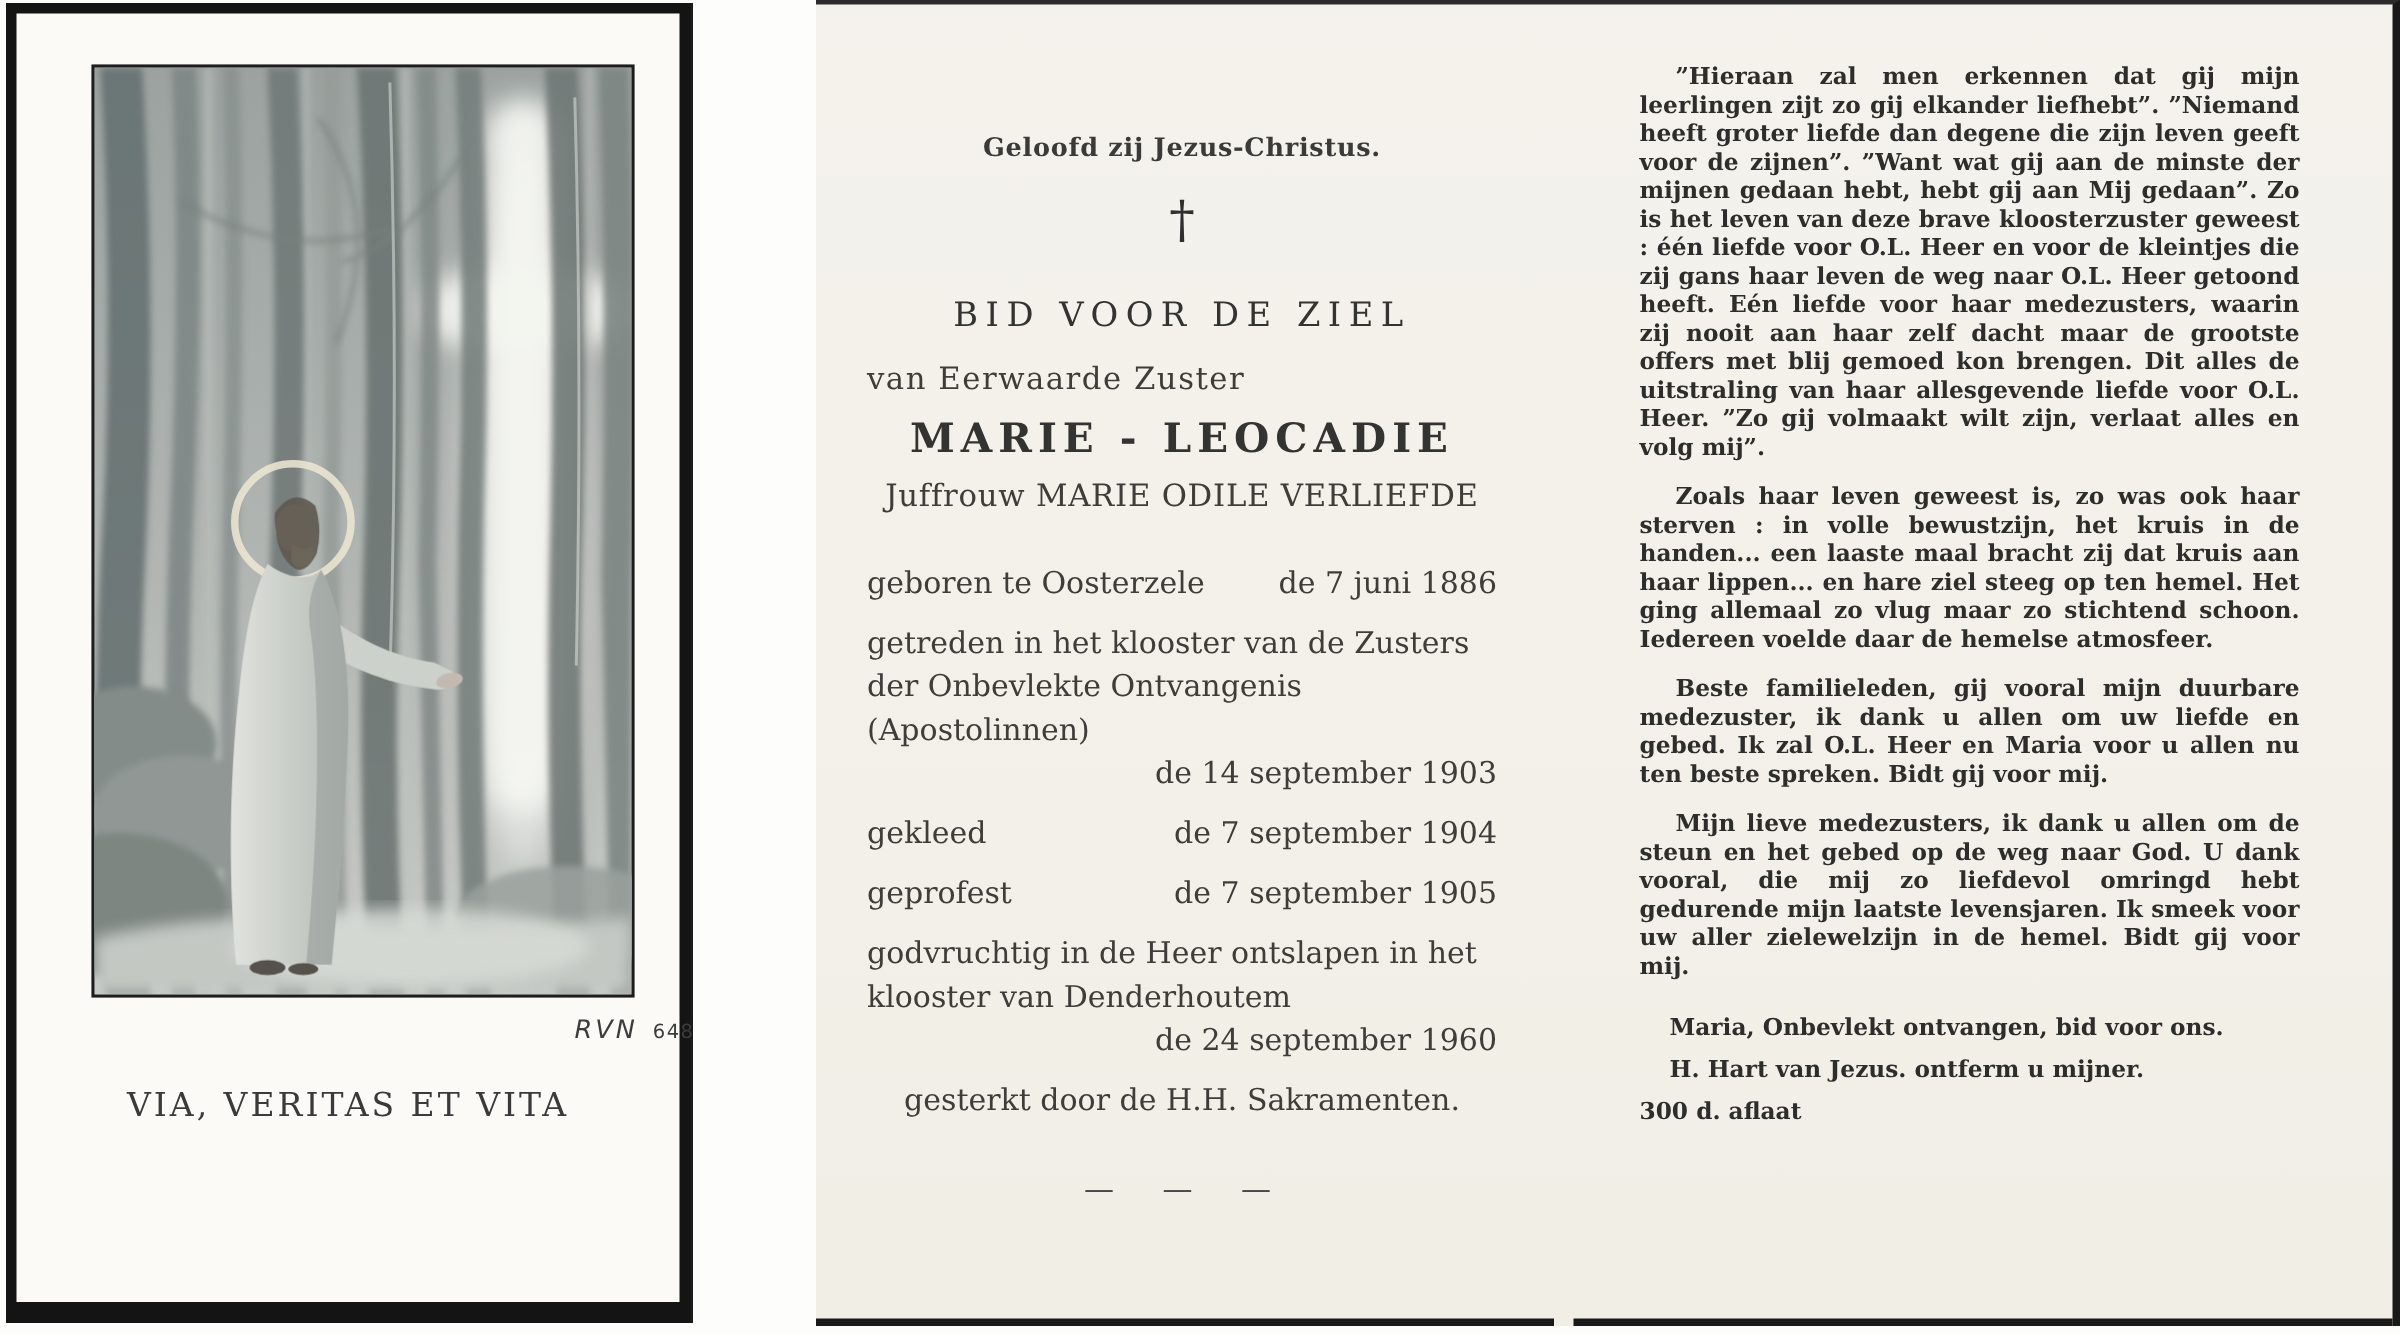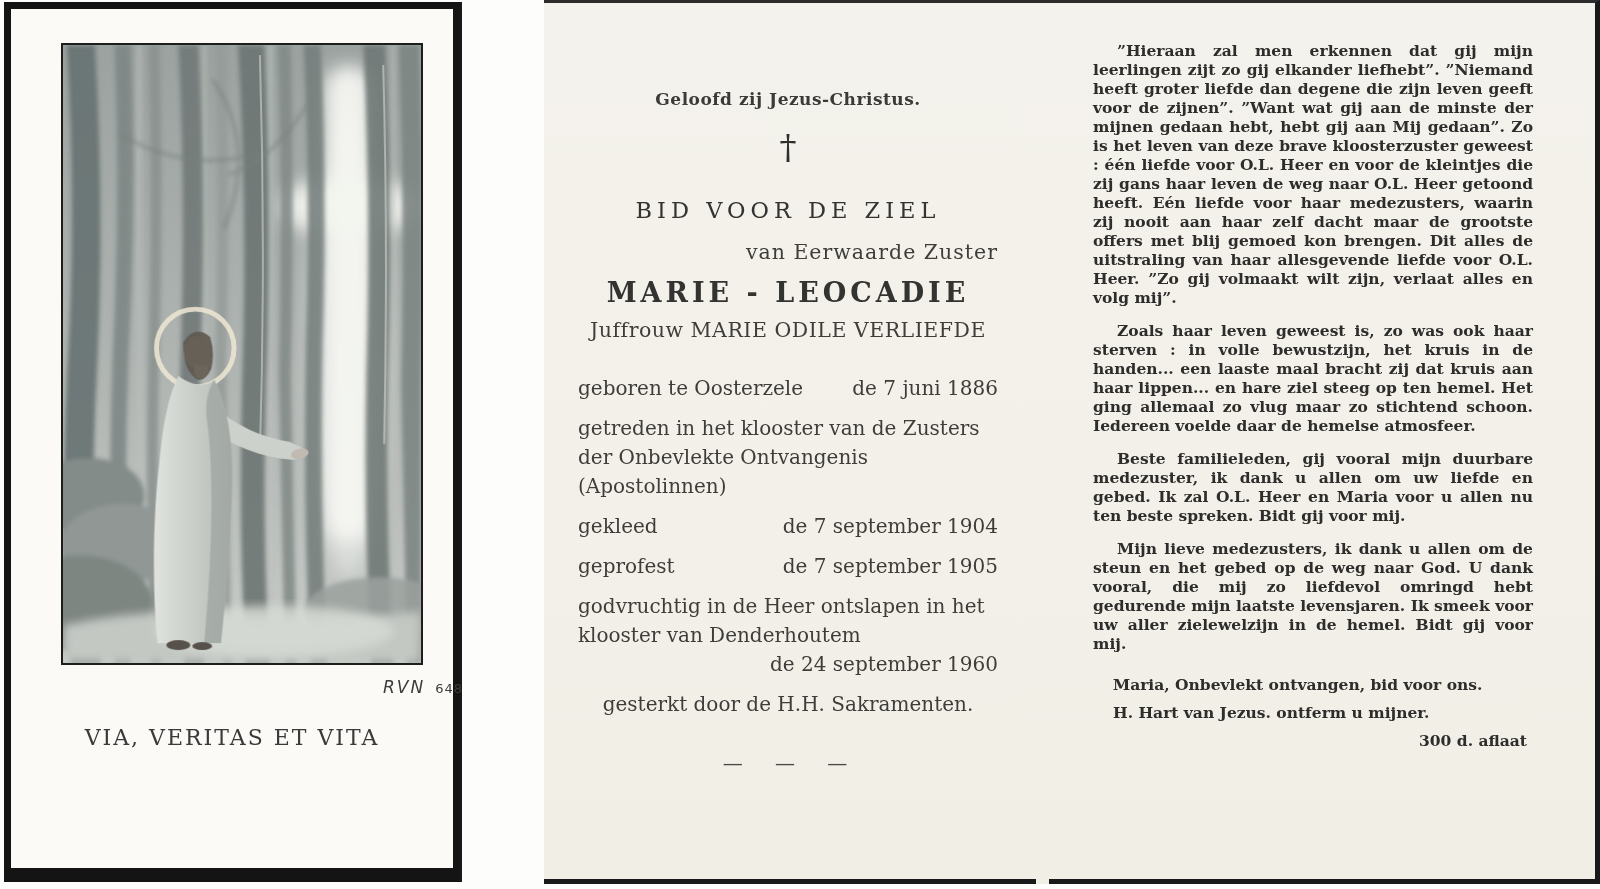--- a/index.html
+++ b/index.html
@@ -58,21 +58,21 @@
   .bline-b { position: absolute; left: 505px; bottom: 0; right: 0;   height: 5px; background: #191919; }
 
   
   .mid { position: absolute; left: 34px; top: 0; width: 420px; height: 884px; color: #3e3d3a; }
   .mid .inv  { position: absolute; top: 86px;  width: 100%; text-align: center;
                font-size: 17px; font-weight: bold; letter-spacing: 0.5px; color: #3a3a38; }
   .mid .cross{ position: absolute; top: 124px; width: 100%; text-align: center;
                font-size: 34px; color: #2f2f2d; }
   .mid .head { position: absolute; top: 194px; width: 100%; text-align: center;
                font-size: 22.5px; letter-spacing: 5px; color: #333331; }
-  .mid .sub  { position: absolute; top: 237px; width: 100%; text-align: right;
+  .mid .sub  { position: absolute; top: 237px; width: 100%; text-align: left;
                font-size: 20.5px; letter-spacing: 1px; }
   .mid .n1   { position: absolute; top: 274px; width: 100%; text-align: center;
                font-size: 27px; font-weight: bold; letter-spacing: 4px; color: #333331; }
   .mid .n2   { position: absolute; top: 315px; width: 100%; text-align: center;
                font-size: 20.5px; letter-spacing: 0.5px; }
   .events { position: absolute; top: 371px; width: 100%; font-size: 20px; line-height: 29px; }
   .event  { display: flex; flex-wrap: wrap; justify-content: space-between; margin-bottom: 11px; }
   .event .date { margin-left: auto; white-space: nowrap; }
   .closing { margin-top: 8px; text-align: center; font-size: 20px; }
   .divider { margin-top: 30px; text-align: center; font-size: 20px;
@@ -80,21 +80,21 @@
 
   
   .rightcol {
     position: absolute; left: 549px; top: 38px; width: 440px;
     font-size: 15.5px; font-weight: bold; line-height: 19px;
     color: #2d2d2b;
   }
   .rightcol p.par { text-align: justify; text-indent: 24px; margin-bottom: 14px; }
   .prayers { margin-top: 22px; }
   .prayer  { text-indent: 20px; margin-bottom: 9px; }
-  .aflaat  { text-align: right; padding-right: 6px; }
+  .aflaat  { text-align: left; padding-right: 6px; }
   .publisher { margin-top: 44px; text-align: center; letter-spacing: 0.5px; font-size: 16.5px; }
 </style>
 </head>
 <body>
 
 <div class="left-card">
 
   <div class="artwork">
     <svg viewBox="0 0 360 620" preserveAspectRatio="none">
       <defs>
@@ -200,20 +200,21 @@
     <div class="n1">MARIE - LEOCADIE</div>
     <div class="n2">Juffrouw MARIE ODILE VERLIEFDE</div>
 
     <div class="events">
       <div class="event">
         <span class="label">geboren te Oosterzele</span>
         <span class="date">de 7 juni 1886</span>
       </div>
       <div class="event">
         <span class="label">getreden in het klooster van de Zusters der Onbevlekte Ontvangenis (Apostolinnen)</span>
+        <span class="date">de 14 september 1903</span>
       </div>
       <div class="event">
         <span class="label">gekleed</span>
         <span class="date">de 7 september 1904</span>
       </div>
       <div class="event">
         <span class="label">geprofest</span>
         <span class="date">de 7 september 1905</span>
       </div>
       <div class="event">

